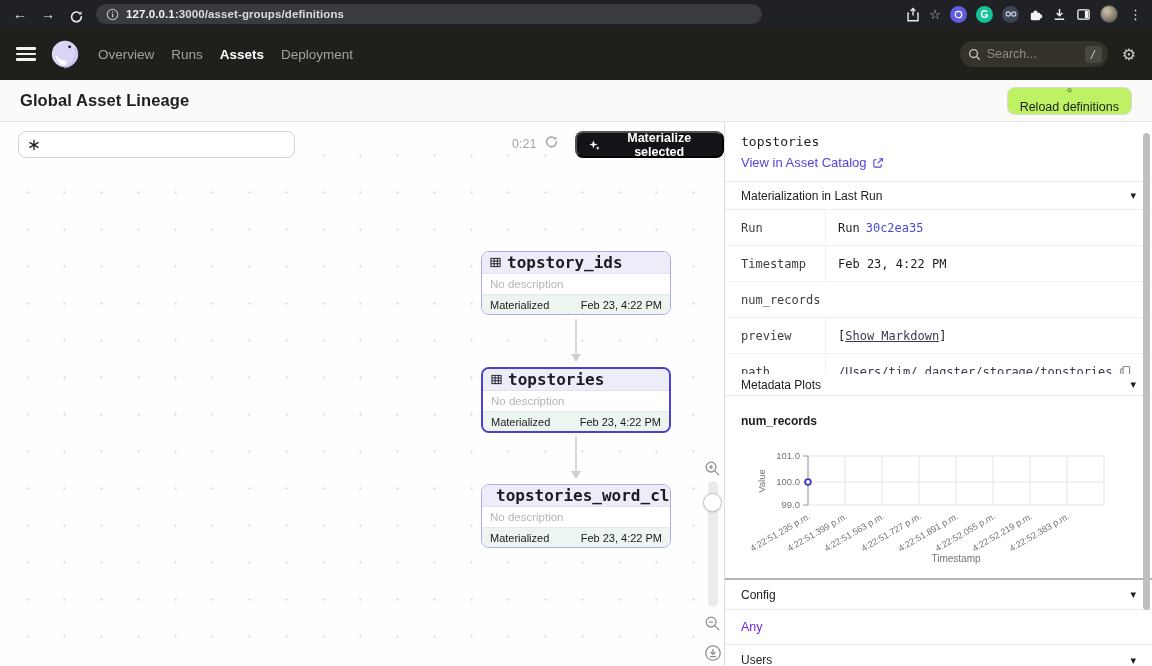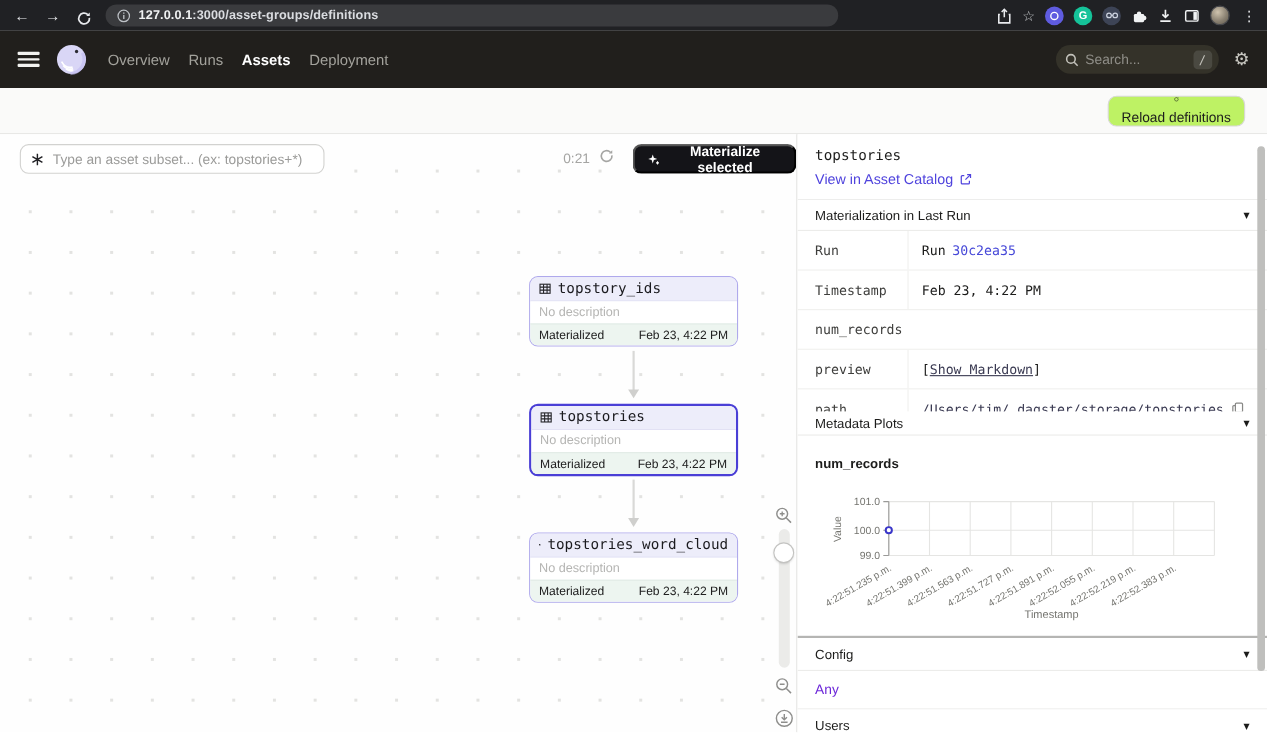--- a/index.html
+++ b/index.html
@@ -52,21 +52,21 @@
   .filter-box input { flex:1; min-width:0; border:none; outline:none; font-size:12.5px; color:#26262a; font-family:"Liberation Sans",sans-serif; background:transparent; }
   .filter-box input::placeholder { color:#9b9b99; }
   .graph-timer { position:absolute; left:512px; top:15px; font-size:12.5px; color:#a5a5a3; }
   .graph-reload { position:absolute; left:544px; top:13px; cursor:pointer; }
   .materialize-btn { position:absolute; left:575px; top:9px; height:27px; display:flex; align-items:center; gap:7px; background:#141418; color:#fff; border-radius:8px; padding:0 11px; font-size:12.5px; font-weight:700; cursor:pointer; }
 
   
   .node { position:absolute; left:481px; width:190px; border:1px solid #afa9ec; border-radius:8px; background:#fff; overflow:hidden; cursor:pointer; }
   .node.selected { border:2px solid #4a3fd6; }
   .node-header { height:22px; background:#ededfa; border-bottom:1px solid #e2e1f4; display:flex; align-items:center; gap:6px; padding:0 8px; }
-  .node-name { font-family:"DejaVu Sans Mono",monospace; font-size:13px; font-weight:400; color:#1b1b1f; }
+  .node-name { font-family:"DejaVu Sans Mono",monospace; font-size:16px; font-weight:700; color:#1b1b1f; }
   .node-desc { height:20px; line-height:20px; padding:0 8px; font-size:11.5px; color:#b5b5b3; background:#fff; }
   .node-footer { height:20px; background:#edf5f0; border-top:1px solid #e2ece6; display:flex; align-items:center; justify-content:space-between; padding:0 8px; font-size:11px; color:#202020; }
 
   .edge { position:absolute; left:575px; width:1.5px; background:#d9d9d7; }
   .edge::after { content:""; position:absolute; bottom:-7px; left:-4.5px; border:5px solid transparent; border-top:8px solid #cfcfcd; }
 
   
   .zoomctl { position:absolute; cursor:pointer; }
   .zoom-track { position:absolute; left:708px; top:359px; width:10px; height:126px; background:#ebebe9; border-radius:5px; }
   .zoom-handle { position:absolute; left:703px; top:371px; width:19px; height:19px; border-radius:50%; background:#fff; border:1px solid #c3c3c1; box-shadow:0 1px 2px rgba(0,0,0,.12); cursor:grab; }
@@ -184,38 +184,38 @@
           <path d="M9.2 9.2 12.6 12.6" stroke="#c3c2bb" stroke-width="1.5"></path>
         </svg>
         <input placeholder="Search..." style="">
         <span class="slash-badge">/</span>
       </div>
       <span class="gear-glyph">⚙</span>
     </div>
   </div>
 
   <div class="page-header">
+    <span class="page-title">Global Asset Lineage</span>
     <button class="reload-btn">
       <svg width="13" height="13" viewBox="0 0 16 16">
         <path d="M13.1 6.6A5.2 5.2 0 1 1 11.6 3.6" fill="none" stroke="#1d1d1c" stroke-width="1.6"></path>
         <path d="M13.4 1.6v3.2h-3.2z" fill="#1d1d1c"></path>
       </svg>
       <span>Reload definitions</span>
     </button>
   </div>
 
   <div class="content">
 
     <div class="graph-panel">
 
       <div class="filter-box">
         <svg width="14" height="14" viewBox="0 0 16 16">
           <path d="M8 2v12M2.8 5l10.4 6M13.2 5 2.8 11" stroke="#222226" stroke-width="1.5" fill="none"></path>
         </svg>
-        <input placeholder="Type an asset subset... (ex: topstories+*)" style="">
       </div>
       <span class="graph-timer">0:21</span>
       <div class="graph-reload">
         <svg width="15" height="15" viewBox="0 0 16 16">
           <path d="M13.1 6.6A5.2 5.2 0 1 1 11.6 3.6" fill="none" stroke="#a5a5a3" stroke-width="1.6"></path>
           <path d="M13.4 1.6v3.2h-3.2z" fill="#a5a5a3"></path>
         </svg>
       </div>
       <button class="materialize-btn">
         <svg width="14" height="14" viewBox="0 0 16 16">

